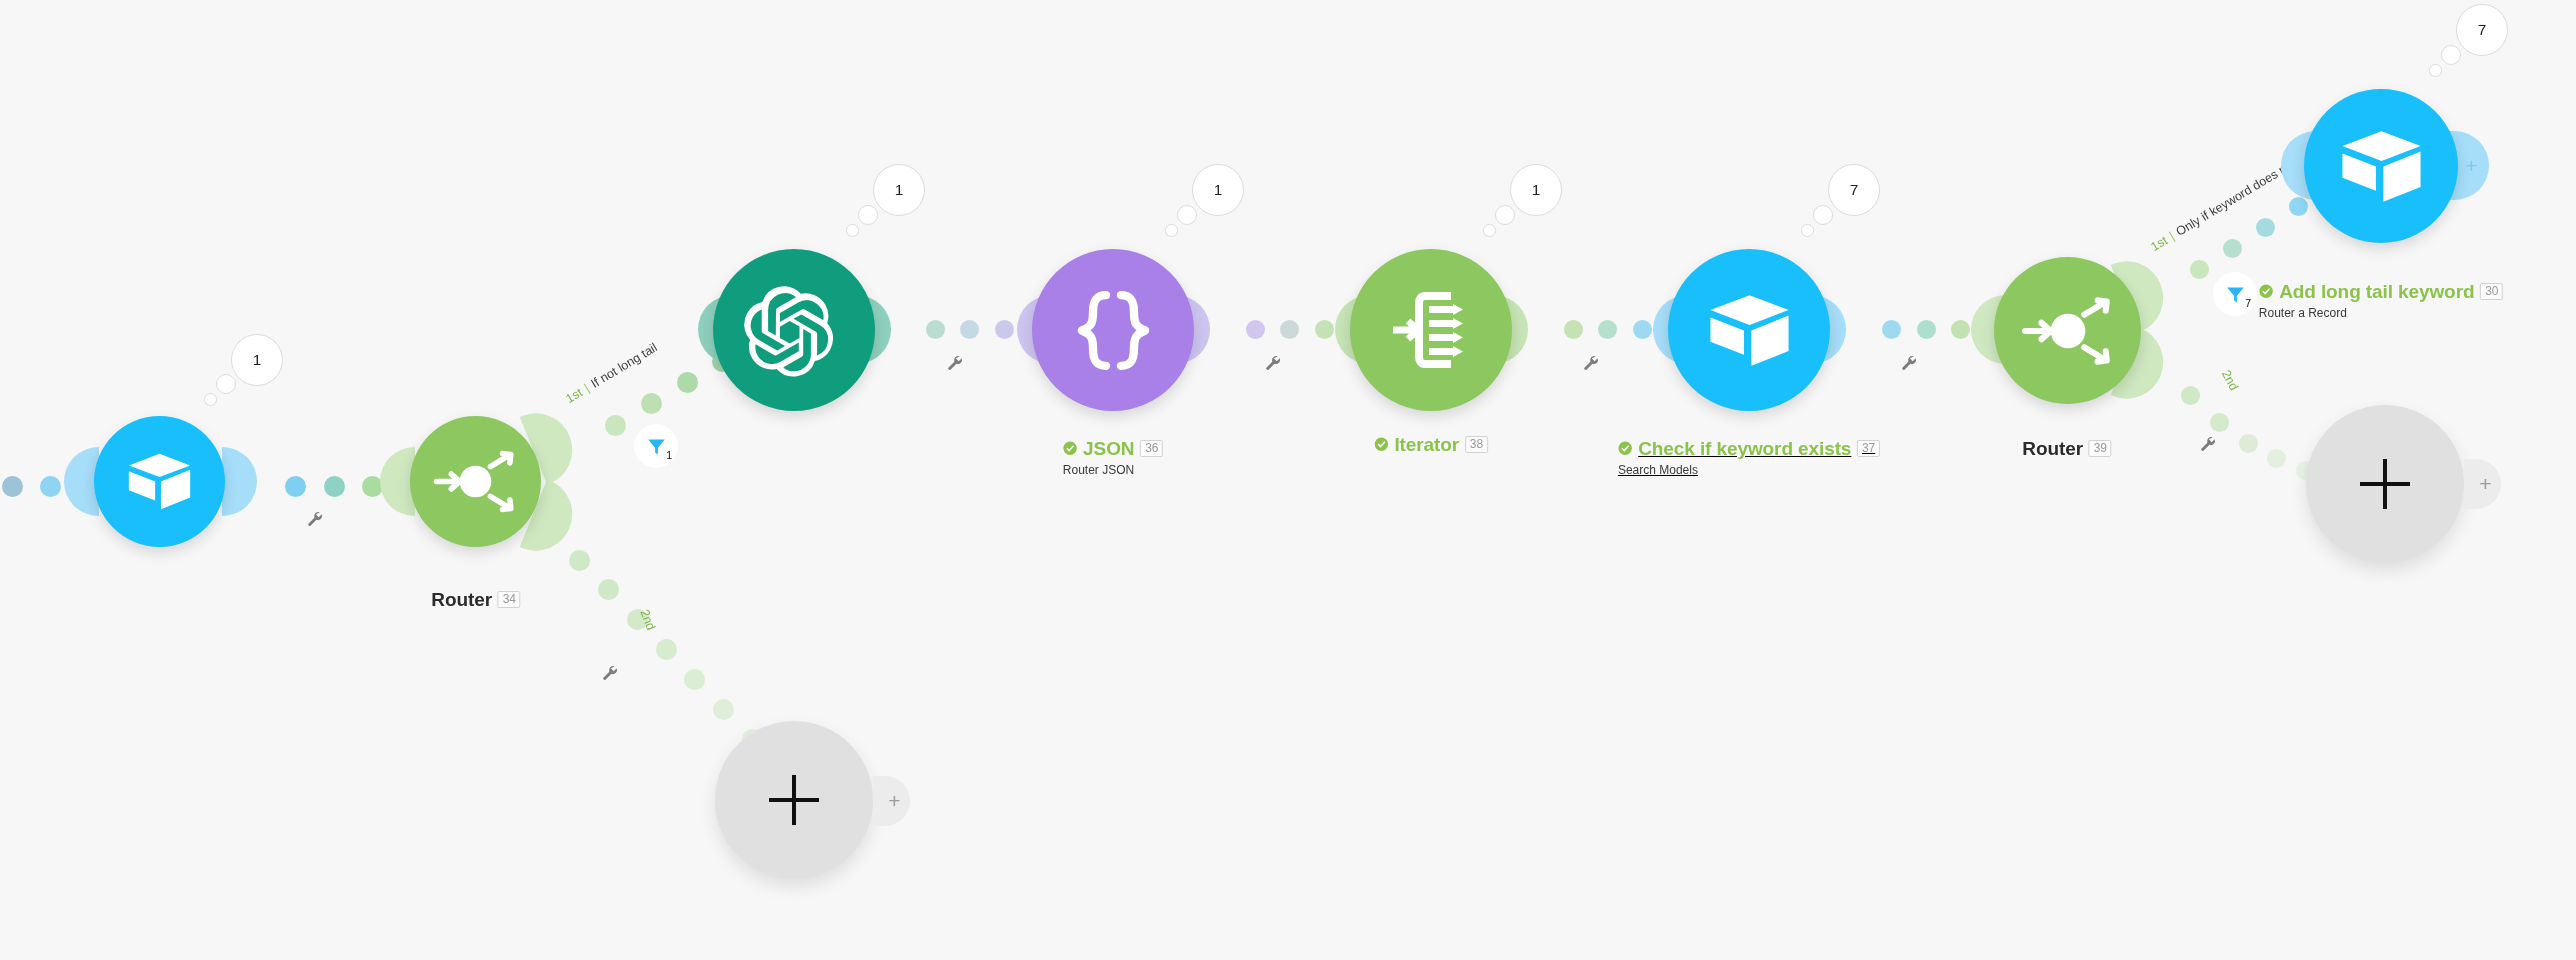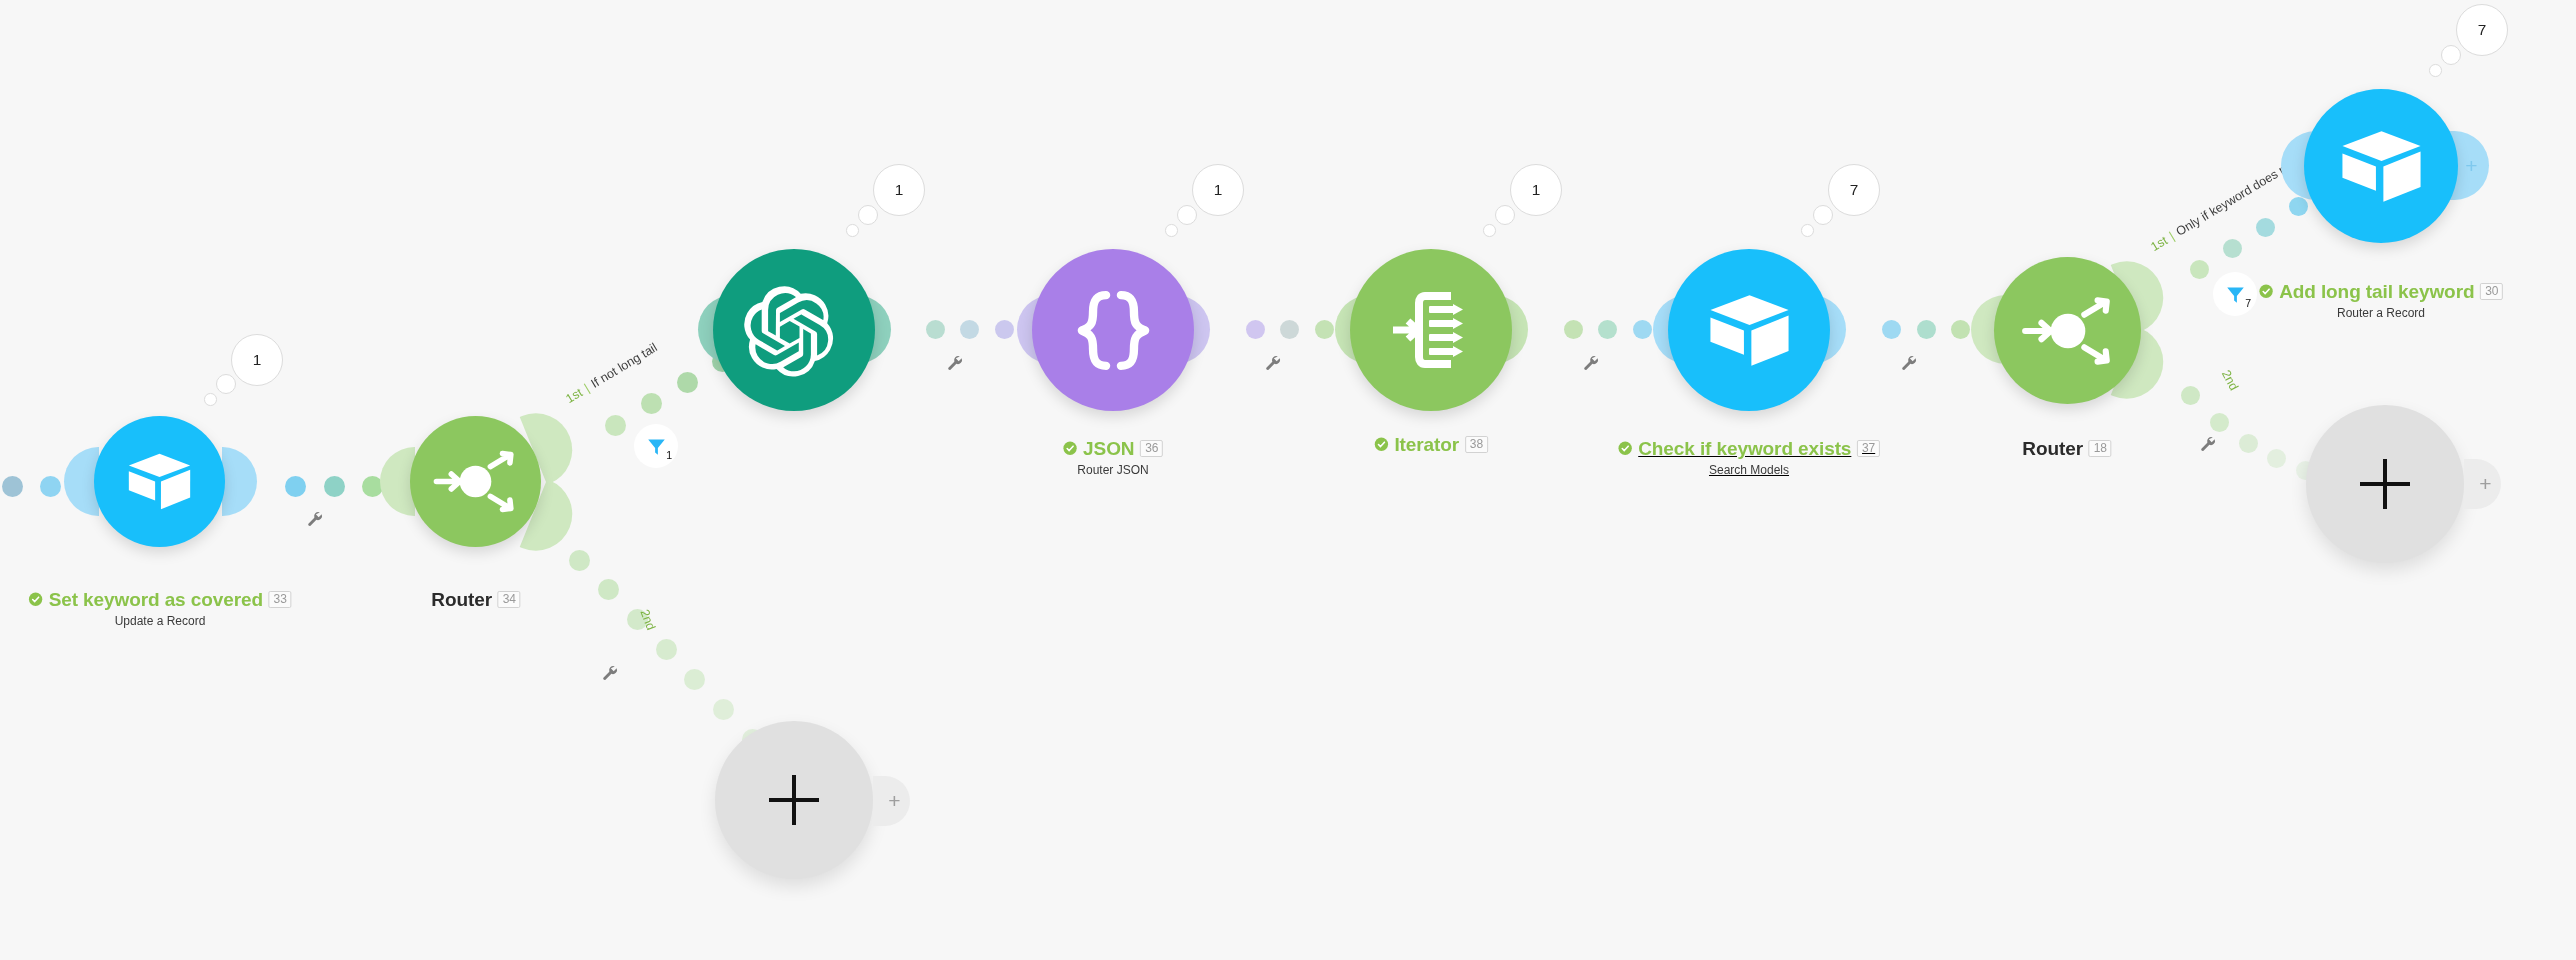--- a/index.html
+++ b/index.html
@@ -26,21 +26,21 @@
   .bulb svg{display:block;}
 
   
   .nub{position:absolute;}
   .nub-r{border-radius:0 963px 963px 0;}
   .nub-l{border-radius:963px 0 0 963px;}
 
   
   .lbl{
     position:absolute;white-space:nowrap;
-    text-align:center;transform:translateX(-50%);
+    transform:translateX(-50%);
   }
   .lbl-title{
     font-size:19px;font-weight:700;color:#8BC34A;
     letter-spacing:-0.1px;display:flex;align-items:center;
     justify-content:center;gap:5.8px;line-height:19px;
   }
   .lbl-title.dark{color:#2b2b2b;}
   .lbl-sub{
     font-size:12px;color:#3a3a3a;margin-top:5.8px;line-height:13.5px;
     font-weight:400;
@@ -229,30 +229,20 @@
       <svg width="73" height="73" viewBox="0 0 100 100">
           <use href="#ic-airtable"></use>
         </svg>
     </div>
     <div class="bubble tiny" style="left:44px;top:-89px;width:10.6px;height:10.6px;"></div>
     <div class="bubble tiny" style="left:56px;top:-108px;width:18.3px;height:18.3px;"></div>
     <div class="bubble" style="left:71px;top:-148px;width:50px;height:50px;">
       <span>1</span>
     </div>
   </div>
-  <div class="lbl" style="left:160px;top:590px;">
-    <div class="lbl-title">
-      <svg class="check" viewBox="0 0 100 100">
-          <use href="#ic-check"></use>
-        </svg>
-      <span>Set keyword as covered</span>
-      <span class="idbox">33</span>
-    </div>
-    <div class="lbl-sub">Update a Record</div>
-  </div>
   <div class="wrench" style="left:305px;top:509px;">
     <svg width="19" height="19" viewBox="0 0 100 100">
         <use href="#ic-wrench"></use>
       </svg>
   </div>
 
   <div class="module" style="left:476px;top:482px;">
     <div class="nub nub-l" style="left:-96px;top:-35px;width:35px;height:69px;background:#cfe8c0;"></div>
     <div class="nub nub-r" style="left:56px;top:-75px;width:39px;height:73px;background:#cfe8c0;transform:rotate(-22deg);"></div>
     <div class="nub nub-r" style="left:56px;top:1.9px;width:39px;height:73px;background:#cfe8c0;transform:rotate(22deg);"></div>
@@ -401,21 +391,21 @@
     <div class="nub nub-r" style="left:56px;top:1.9px;width:39px;height:73px;background:#cfe8c0;transform:rotate(22deg);"></div>
     <div class="bulb" style="left:-73px;top:-73px;width:147px;height:147px;background:#8CC75F;">
       <svg width="102" height="102" viewBox="0 0 100 100">
           <use href="#ic-router"></use>
         </svg>
     </div>
   </div>
   <div class="lbl" style="left:2067px;top:439px;">
     <div class="lbl-title dark">
       <span>Router</span>
-      <span class="idbox">18</span>
+      <span class="idbox">39</span>
     </div>
   </div>
   <div class="route" style="left:2152px;top:241px;transform:rotate(-31deg);">
     <span class="ord">1st</span><span class="bar">|</span><span class="cond">Only if keyword does not exist</span>
   </div>
   <div class="route" style="left:2225px;top:364px;transform:rotate(62deg);">
     <span class="ord">2nd</span>
   </div>
   <div class="wrench" style="left:2198px;top:434px;">
     <svg width="19" height="19" viewBox="0 0 100 100">

